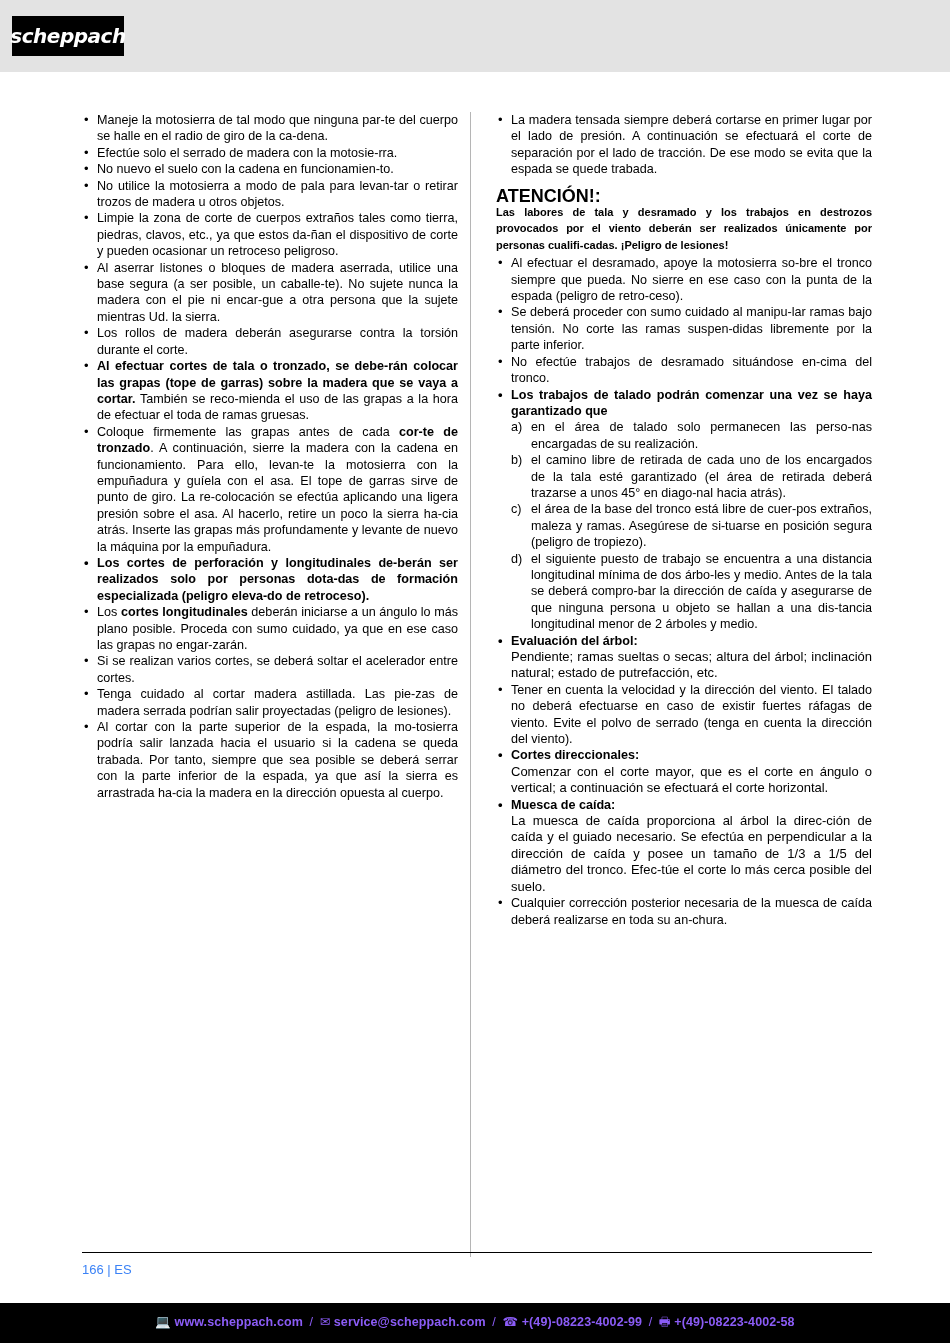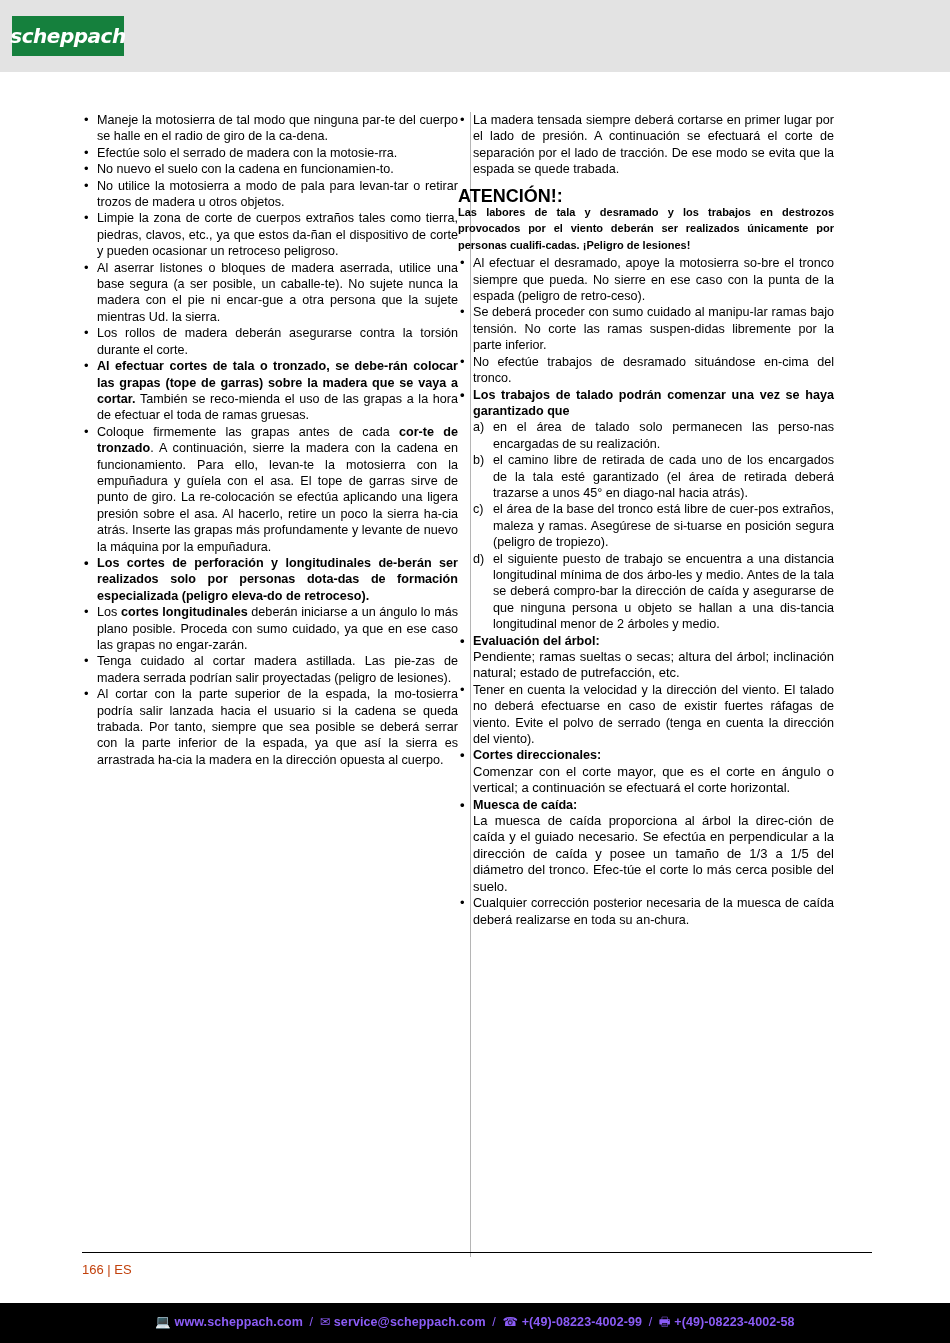--- a/index.html
+++ b/index.html
@@ -21,21 +21,21 @@
     width: 950px;
     height: 72px;
     background: #e3e3e3;
   }
   .logo-box {
     position: absolute;
     top: 16px;
     left: 12px;
     width: 112px;
     height: 40px;
-    background: #15803d;
+    background: #000000;
     display: flex;
     align-items: center;
     justify-content: center;
   }
   .logo-text {
     color: #ffffff;
     font-family: "DejaVu Sans", sans-serif;
     font-weight: bold;
     font-style: italic;
     font-size: 20px;
@@ -51,20 +51,21 @@
     width: 950px;
     height: 1180px;
   }
   .columns {
     position: absolute;
     top: 12px;
     left: 82px;
     width: 790px;
     height: 1145px;
     display: flex;
+    gap: 38px;
   }
   .col {
     width: 376px;
     position: relative;
   }
   .col-divider {
     position: absolute;
     top: 12px;
     left: 470px;
     width: 1px;
@@ -141,21 +142,21 @@
     top: 1252px;
     width: 790px;
     height: 1px;
     background: #000000;
   }
   .page-number {
     position: absolute;
     left: 82px;
     top: 1262px;
     font-size: 13px;
-    color: #c2410c;
+    color: #3b82f6;
   }
   .footer-band {
     position: absolute;
     left: 0;
     top: 1303px;
     width: 950px;
     height: 40px;
     background: #000000;
     display: flex;
     align-items: center;
@@ -200,20 +201,21 @@
         <li>
           <span>Coloque firmemente las grapas antes de cada </span><span class="b">cor-te de tronzado</span><span>. A continuación, sierre la madera con la cadena en funcionamiento. Para ello, levan-te la motosierra con la empuñadura y guíela con el asa. El tope de garras sirve de punto de giro. La re-colocación se efectúa aplicando una ligera presión sobre el asa. Al hacerlo, retire un poco la sierra ha-cia atrás. Inserte las grapas más profundamente y levante de nuevo la máquina por la empuñadura.</span>
         </li>
 
         <li class="b">Los cortes de perforación y longitudinales de-berán ser realizados solo por personas dota-das de formación especializada (peligro eleva-do de retroceso).</li>
 
         <li>
           <span>Los </span><span class="b">cortes longitudinales</span><span> deberán iniciarse a un ángulo lo más plano posible. Proceda con sumo cuidado, ya que en ese caso las grapas no engar-zarán.</span>
         </li>
 
+        <li>Si se realizan varios cortes, se deberá soltar el acelerador entre cortes.</li>
         <li>Tenga cuidado al cortar madera astillada. Las pie-zas de madera serrada podrían salir proyectadas (peligro de lesiones).</li>
         <li>Al cortar con la parte superior de la espada, la mo-tosierra podría salir lanzada hacia el usuario si la cadena se queda trabada. Por tanto, siempre que sea posible se deberá serrar con la parte inferior de la espada, ya que así la sierra es arrastrada ha-cia la madera en la dirección opuesta al cuerpo.</li>
       </ul>
     </div>
 
     <div class="col">
       <ul class="bullets">
         <li>La madera tensada siempre deberá cortarse en primer lugar por el lado de presión. A continuación se efectuará el corte de separación por el lado de tracción. De ese modo se evita que la espada se quede trabada.</li>
       </ul>
 

